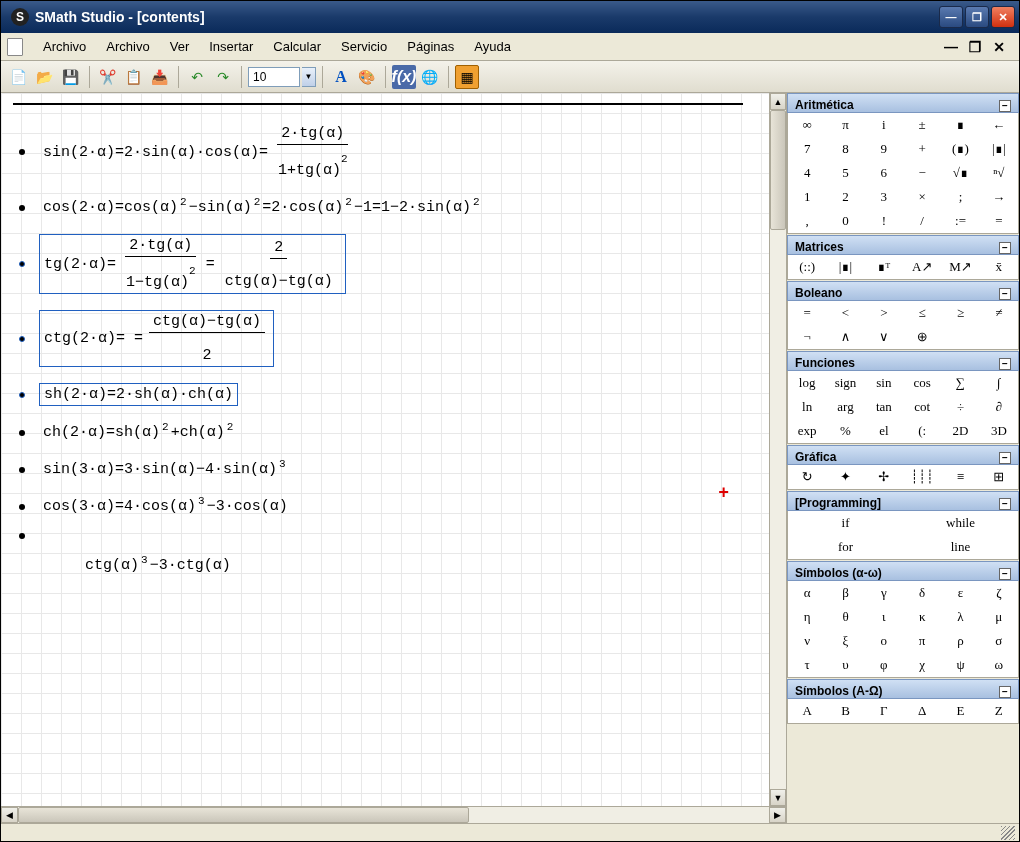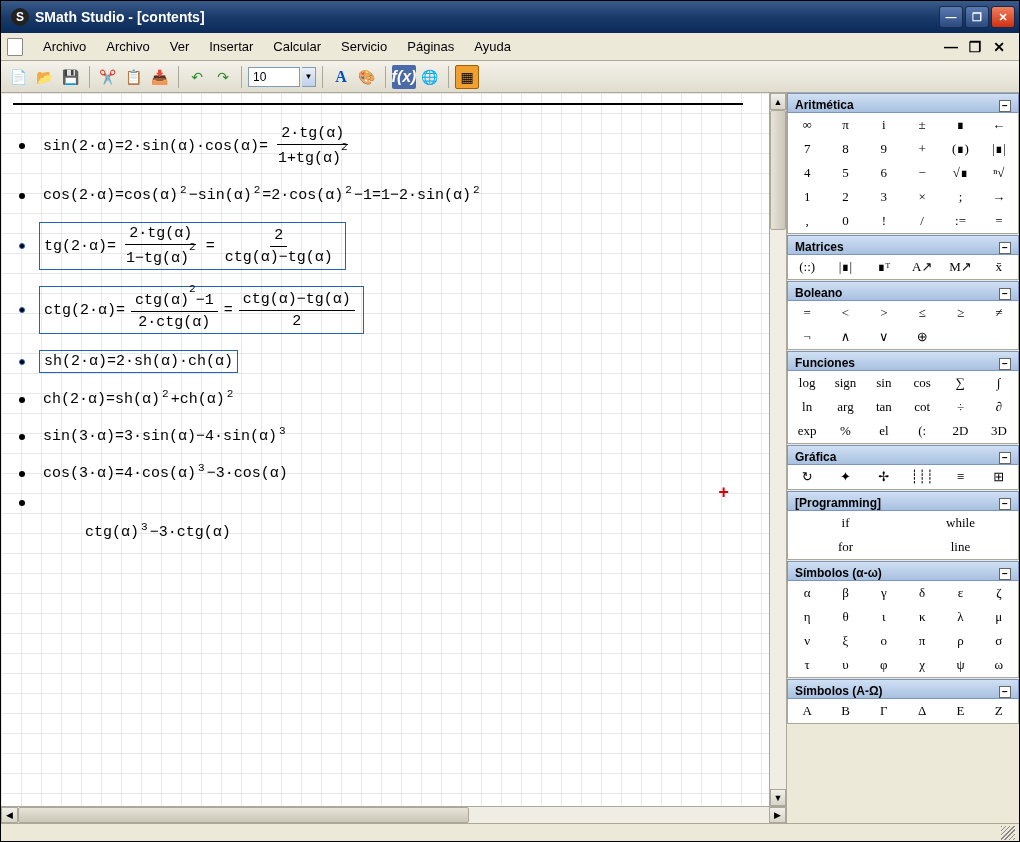--- a/index.html
+++ b/index.html
@@ -33,21 +33,21 @@
 .canvas { position: absolute; inset: 0; background-image: linear-gradient(#e8e8e8 1px, transparent 1px), linear-gradient(90deg, #e8e8e8 1px, transparent 1px); background-size: 20px 20px; padding: 10px 12px; font-family: "Courier New", monospace; font-size: 15px; color: #000; }
 .canvas-title { font-family: "Courier New", monospace; font-size: 17px; margin-bottom: 2px; }
 .canvas-hr { border: none; border-top: 2px solid #000; margin-bottom: 18px; width: 730px; }
 
 .formula-row { display: flex; align-items: center; margin-bottom: 16px; }
 .bullet { width: 6px; height: 6px; background: #000; border-radius: 50%; margin-right: 14px; margin-left: 6px; }
 .formula { display: flex; align-items: center; gap: 2px; padding: 2px 4px; justify-content: flex-end; }
 .formula.selected { border: 1px solid #2060c0; }
 .frac { display: inline-flex; flex-direction: column; align-items: center; margin: 0 4px; }
 .frac .num { border-bottom: 1.5px solid #000; padding: 0 4px 2px; }
-.frac .den { padding: 2px 4px 0; }
+.frac .den { padding: 2px 4px 0; margin-top: 12px; }
 .sup { font-size: 11px; vertical-align: super; position: relative; top: -6px; }
 
 .marker { position: absolute; color: #d00; font-size: 18px; font-weight: bold; }
 
 .vscroll { width: 17px; background: #ece9d8; border-left: 1px solid #aca899; display: flex; flex-direction: column; }
 .vscroll .sbtn { height: 17px; background: linear-gradient(to bottom,#f0f0ea,#d8d4c8); border: 1px solid #aca899; display: flex; align-items:center; justify-content:center; font-size:9px; cursor:pointer;}
 .vscroll .track { flex:1; background:#f0eee4; position:relative;}
 .vscroll .thumb { position:absolute; left:0; right:0; background: linear-gradient(to right,#e8e4d8,#cac6ba); border:1px solid #aca899; border-radius:2px;}
 
 .hscroll { height: 17px; background: #ece9d8; border-top: 1px solid #aca899; display: flex; }
@@ -161,24 +161,20 @@
                     <span class="num">2</span>
                     <span class="den">ctg(α)−tg(α)</span>
                   </span>
               </div>
             </div>
 
             <div class="formula-row">
               <div class="bullet" style="border:1px solid #2060c0;"></div>
               <div class="formula selected">
                 ctg(2·α)=
-                <span class="frac">
-                    <span class="num">ctg(α)<span class="sup">2</span>−1</span>
-                    <span class="den">2·ctg(α)</span>
-                  </span>
                 =
                 <span class="frac">
                     <span class="num">ctg(α)−tg(α)</span>
                     <span class="den">2</span>
                   </span>
               </div>
             </div>
 
             <div class="formula-row">
               <div class="bullet" style="border:1px solid #2060c0;"></div>

